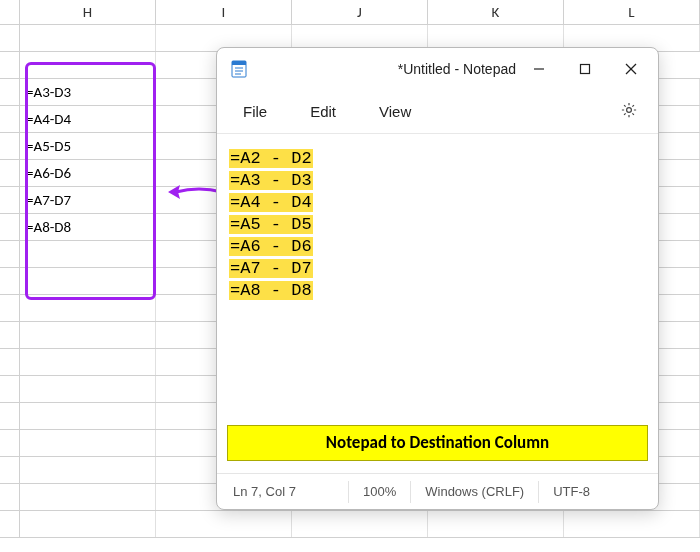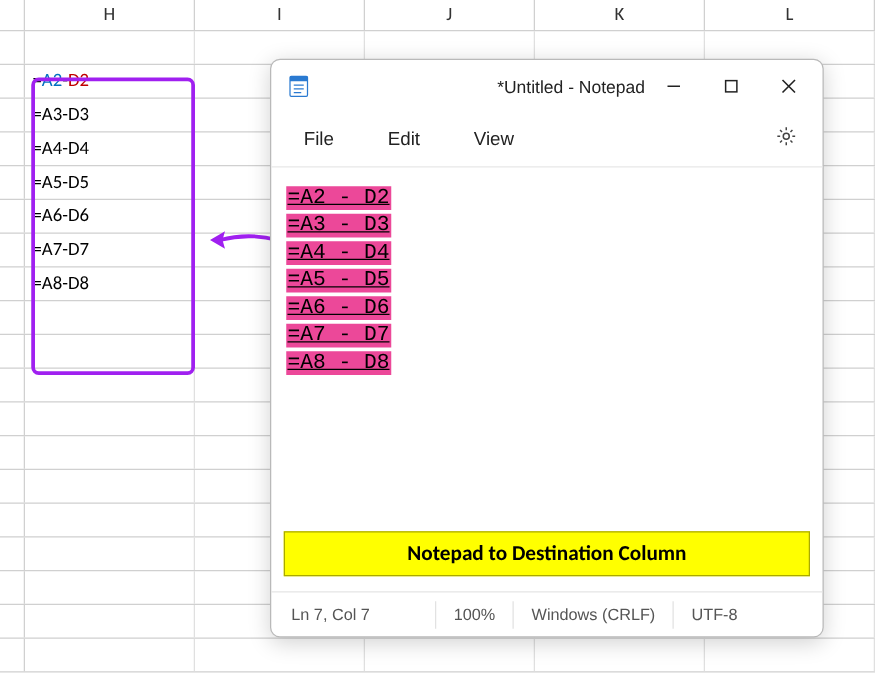--- a/index.html
+++ b/index.html
@@ -147,24 +147,23 @@
     flex: 1;
     padding: 14px 12px 10px 12px;
     font-family: Consolas, "Courier New", monospace;
     font-size: 17px;
     line-height: 22px;
     color: #000;
     position: relative;
     overflow: hidden;
   }
   .sel {
-    background: #ec4899;
+    background: #fde047;
     display: inline;
     padding: 0 1px;
-    text-decoration: underline;
   }
   .editor .line { height: 22px; }
 
   .annotation {
     position: absolute;
     left: 10px; right: 10px;
     bottom: 12px;
     height: 36px;
     background: #ffff00;
     border: 1px solid #aaaa00;
@@ -211,21 +210,20 @@
       <div class="row">
         <div class="rowhead"></div>
         <div class="cell"></div>
         <div class="cell"></div>
         <div class="cell"></div>
         <div class="cell"></div>
         <div class="cell"></div>
       </div>
       <div class="row">
         <div class="rowhead"></div>
-        <div class="cell"><span>=</span><span class="ref-blue">A2</span><span>-</span><span class="ref-red">D2</span></div>
         <div class="cell"></div>
         <div class="cell"></div>
         <div class="cell"></div>
         <div class="cell"></div>
       </div>
       <div class="row">
         <div class="rowhead"></div>
         <div class="cell">=A3-D3</div>
         <div class="cell"></div>
         <div class="cell"></div>

